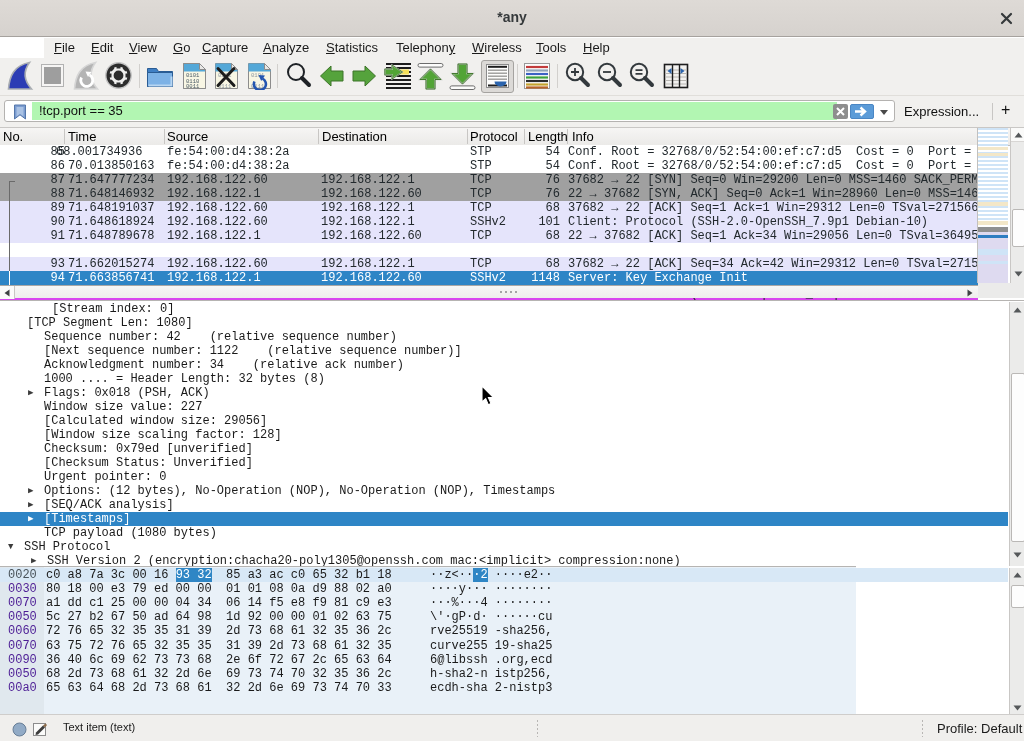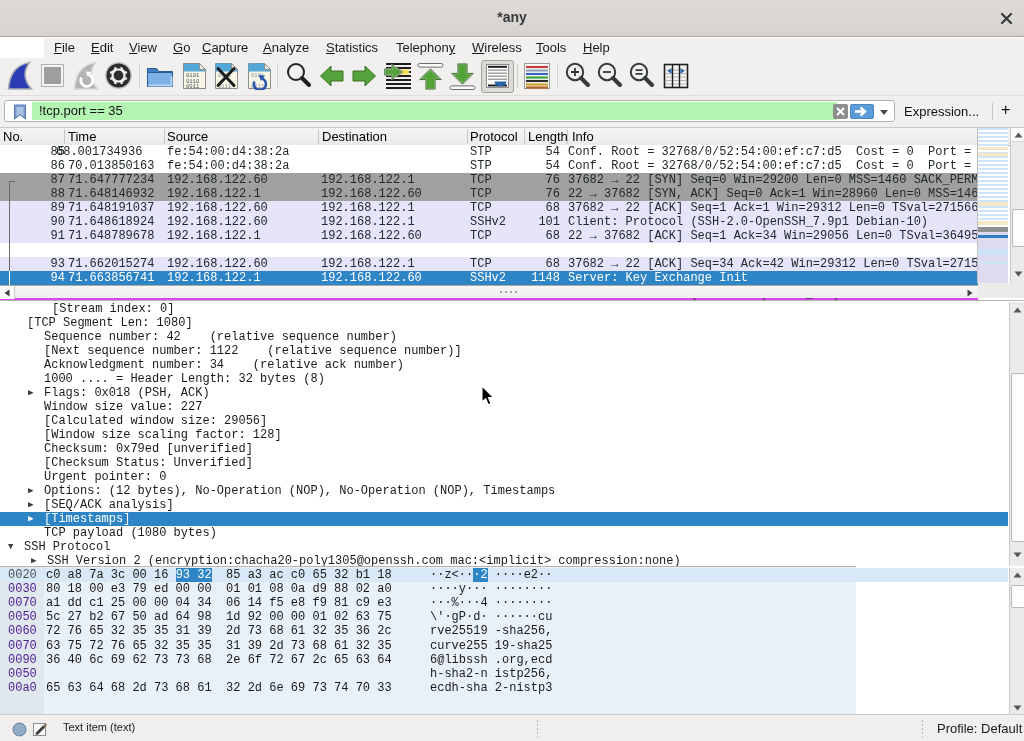--- a/index.html
+++ b/index.html
@@ -378,21 +378,21 @@
 
   <div class="abs" id="hexpane" style="left:0;top:566px;width:856px;height:148px;background:#e9f1f8;border-top:1px solid #b6b4b2;font-family:'Liberation Mono',monospace;font-size:12px;white-space:pre;color:#1a1a1a;">
     <div style="position:absolute;left:0;top:0;width:44px;height:148px;background:#e0e8ee;"></div>
     <div class="xrow" style="top:1px;background:#d8e8f6;"><span class="off" style="color:#49535a">0020</span><span class="hx">c0 a8 7a 3c 00 16 <b class="sel">93 32</b>  85 a3 ac c0 65 32 b1 18</span><span class="asc">··z&lt;··<b class="sel">·2</b> ····e2··</span></div>
     <div class="xrow" style="top:15px"><span class="off">0030</span><span class="hx">80 18 00 e3 79 ed 00 00  01 01 08 0a d9 88 02 a0</span><span class="asc">····y··· ········</span></div>
     <div class="xrow" style="top:29px"><span class="off">0070</span><span class="hx">a1 dd c1 25 00 00 04 34  06 14 f5 e8 f9 81 c9 e3</span><span class="asc">···%···4 ········</span></div>
     <div class="xrow" style="top:43px"><span class="off">0050</span><span class="hx">5c 27 b2 67 50 ad 64 98  1d 92 00 00 01 02 63 75</span><span class="asc">\'·gP·d· ······cu</span></div>
     <div class="xrow" style="top:57px"><span class="off">0060</span><span class="hx">72 76 65 32 35 35 31 39  2d 73 68 61 32 35 36 2c</span><span class="asc">rve25519 -sha256,</span></div>
     <div class="xrow" style="top:72px"><span class="off">0070</span><span class="hx">63 75 72 76 65 32 35 35  31 39 2d 73 68 61 32 35</span><span class="asc">curve255 19-sha25</span></div>
     <div class="xrow" style="top:86px"><span class="off">0090</span><span class="hx">36 40 6c 69 62 73 73 68  2e 6f 72 67 2c 65 63 64</span><span class="asc">6@libssh .org,ecd</span></div>
-    <div class="xrow" style="top:100px"><span class="off">0050</span><span class="asc">h-sha2-n istp256,</span></div>
+    <div class="xrow" style="top:100px"><span class="off">0050</span><span class="hx">68 2d 73 68 61 32 2d 6e  69 73 74 70 32 35 36 2c</span><span class="asc">h-sha2-n istp256,</span></div>
     <div class="xrow" style="top:114px"><span class="off">00a0</span><span class="hx">65 63 64 68 2d 73 68 61  32 2d 6e 69 73 74 70 33</span><span class="asc">ecdh-sha 2-nistp3</span></div>
     <div class="sb" style="left:1009px;top:1px;width:15px;height:147px;border-left:1px solid #c9c7c5;">
       <svg style="position:absolute;left:3px;top:4px" width="9" height="6" viewBox="0 0 9 6">
           <path d="M0.5 5.5 h8 L4.5 0.5 z" fill="#55585a"></path>
         </svg>
       <div class="sbthumb" style="left:1px;top:17px;width:12px;height:21px;"></div>
       <svg style="position:absolute;left:3px;top:137px" width="9" height="6" viewBox="0 0 9 6">
           <path d="M0.5 0.5 h8 L4.5 5.5 z" fill="#55585a"></path>
         </svg>
     </div>

